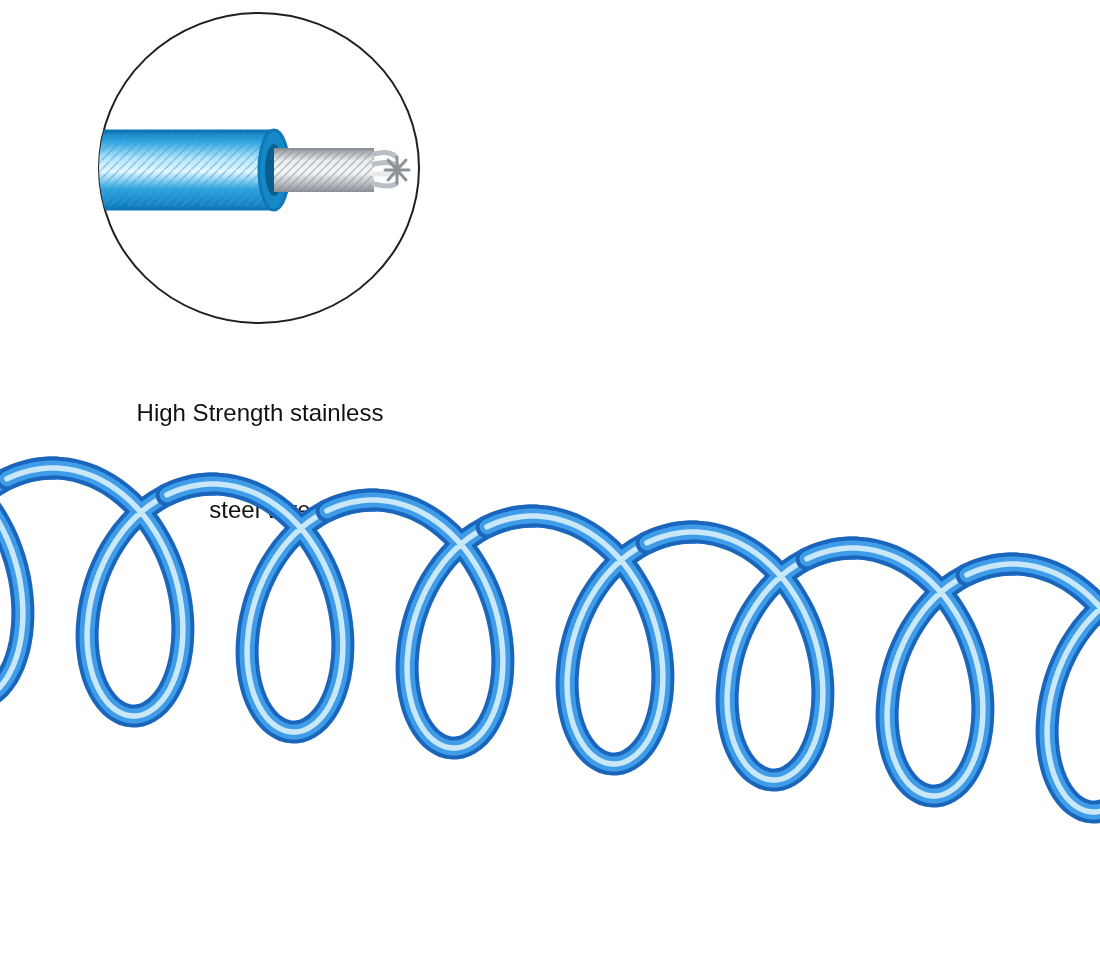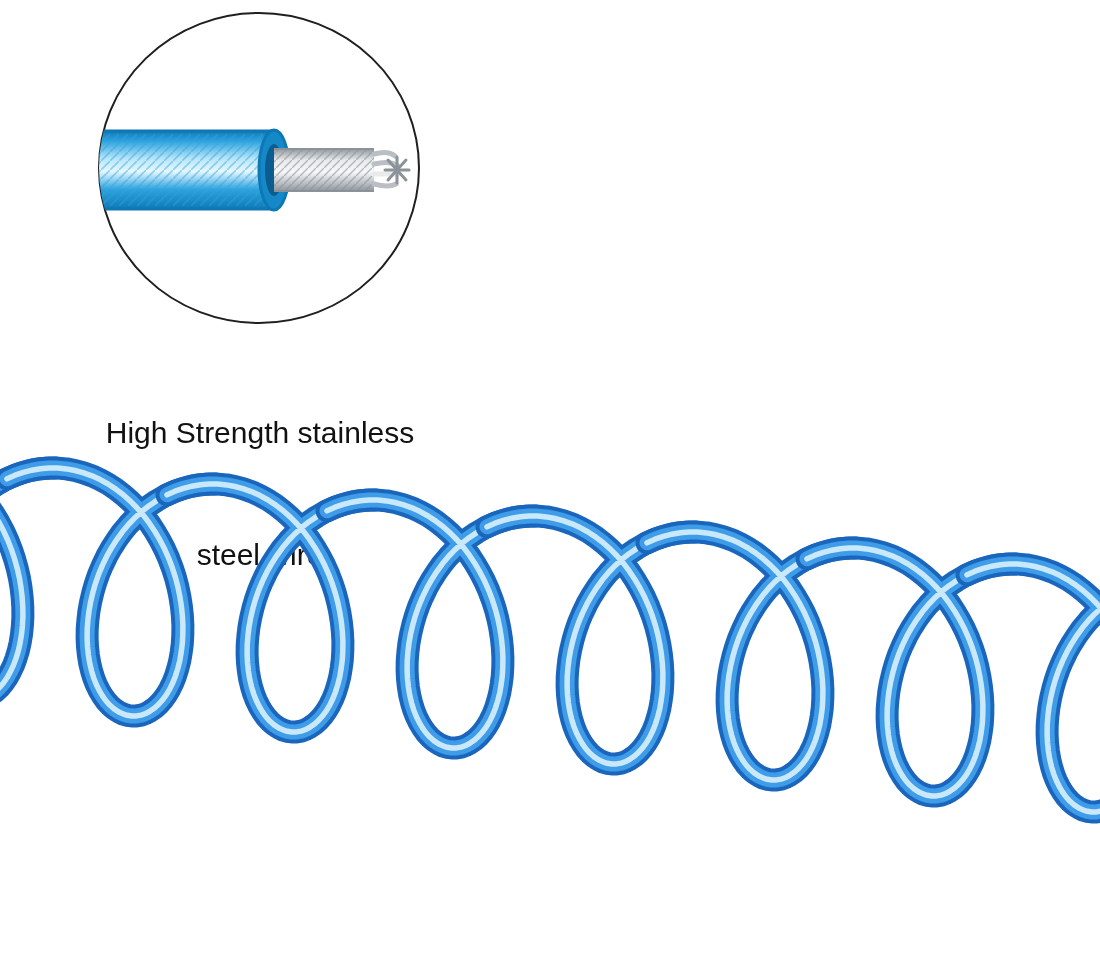--- a/index.html
+++ b/index.html
@@ -18,21 +18,21 @@
   .coil-svg{
     position:absolute;
     left:0;top:0;
     width:1100px;height:956px;
   }
   .callout-caption{
     position:absolute;
     left:58px;top:332px;
     width:404px;
     text-align:center;
-    font-size:30px;
+    font-size:24px;
     line-height:1.35;
     color:#111111;
     white-space:pre-wrap;
   }
   .bottom-caption{
     position:absolute;
     left:330px;top:852px;
     width:780px;
     text-align:center;
     font-size:46px;

